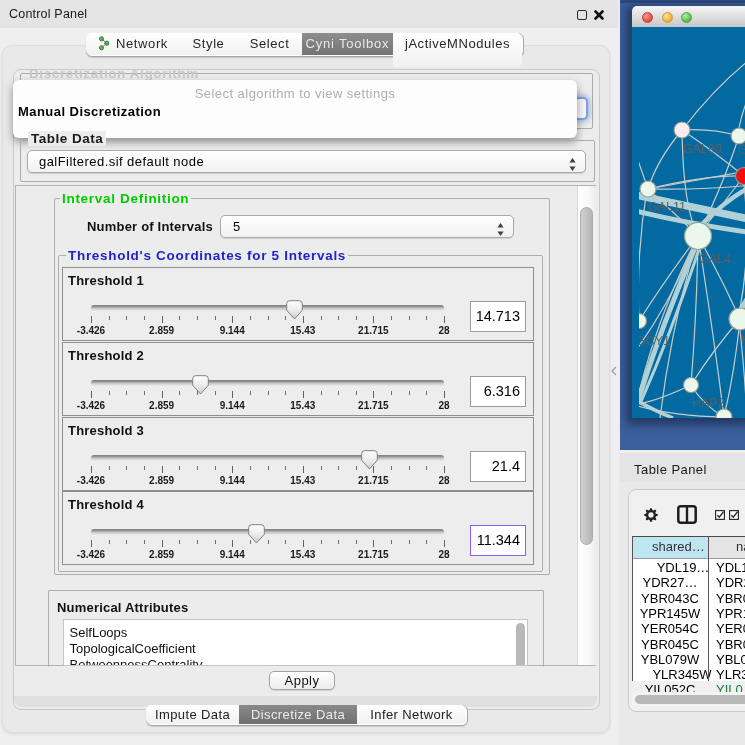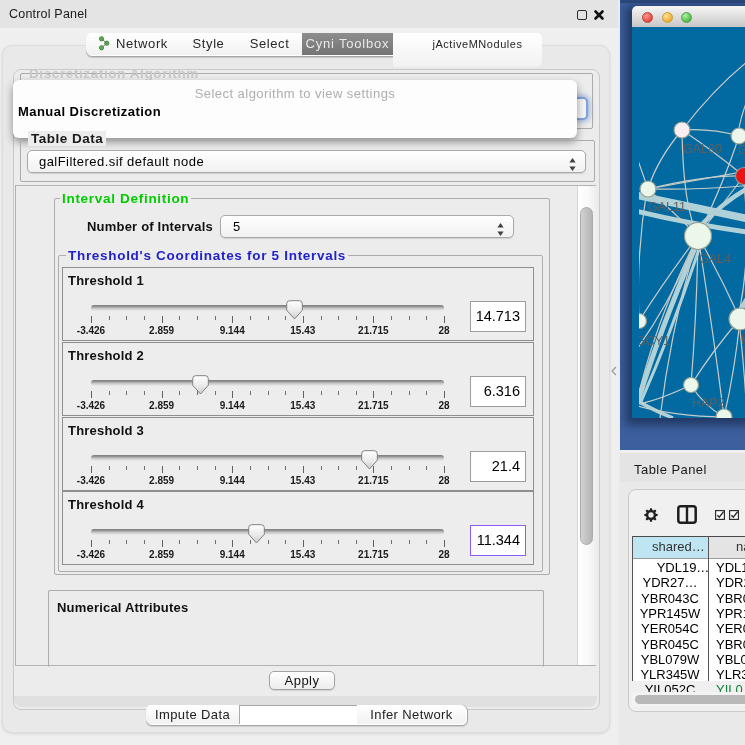--- a/index.html
+++ b/index.html
@@ -32,21 +32,21 @@
 <div class="abs" style="left:86px;top:33px;width:436px;height:22px;border:1px solid #a6a6a6;border-radius:6px;background:#fff;box-shadow:0 1px 1px rgba(0,0,0,0.15);"></div>
 <div class="abs" style="left:86px;top:33px;width:94px;height:22px;background:linear-gradient(180deg,#ffffff,#f1f1f1);color:#262626;border-right:1px solid #9b9b9b;border-radius:5px 0 0 5px;font-size:13px;letter-spacing:0.6px;text-align:center;line-height:22px;"><svg style="vertical-align:-3px;margin-right:5px" width="13" height="15" viewBox="0 0 13 15">
         <circle cx="3.5" cy="2.8" r="2.1" fill="#55b84f" stroke="#3a7d36" stroke-width="0.9"></circle>
         <circle cx="8.8" cy="7.2" r="2.1" fill="#55b84f" stroke="#3a7d36" stroke-width="0.9"></circle>
         <circle cx="3.5" cy="11.8" r="2.1" fill="#55b84f" stroke="#3a7d36" stroke-width="0.9"></circle>
         <path d="M3.5 2.8 L8.8 7.2 L3.5 11.8" stroke="#777" stroke-width="1" fill="none"></path>
       </svg>Network</div>
 <div class="abs" style="left:180px;top:33px;width:57px;height:22px;background:linear-gradient(180deg,#ffffff,#f1f1f1);color:#262626;border-right:1px solid #9b9b9b;font-size:13px;letter-spacing:0.6px;text-align:center;line-height:22px;">Style</div>
 <div class="abs" style="left:237px;top:33px;width:65px;height:22px;background:linear-gradient(180deg,#ffffff,#f1f1f1);color:#262626;border-right:1px solid #9b9b9b;font-size:13px;letter-spacing:0.6px;text-align:center;line-height:22px;">Select</div>
 <div class="abs" style="left:302px;top:33px;width:91px;height:22px;background:linear-gradient(180deg,#8d8d8d,#747474);color:#e8e8e8;border-right:1px solid #9b9b9b;font-size:13px;letter-spacing:0.8px;text-align:center;line-height:22px;">Cyni Toolbox</div>
-<div class="abs" style="left:393px;top:33px;width:129px;height:34px;background:linear-gradient(180deg,#ffffff,#f1f1f1);color:#262626;border-radius:0 5px 5px 0;font-size:11px;letter-spacing:0.55px;text-align:center;line-height:22px;padding-left:20px;">jActiveMNodules</div>
+<div class="abs" style="left:393px;top:33px;width:129px;height:34px;background:linear-gradient(180deg,#ffffff,#f1f1f1);color:#262626;border-radius:0 5px 5px 0;font-size:13px;letter-spacing:0.55px;text-align:center;line-height:22px;">jActiveMNodules</div>
 <div class="abs" style="left:20px;top:73px;width:571px;height:54px;border:1px solid #ababab;border-radius:2px;"></div>
 <div class="abs" style="left:572px;top:97px;width:16px;height:23px;background:#f5f5f5;border:2px solid #7fa3d8;border-radius:5px;box-shadow:0 0 5px 2px rgba(100,140,205,0.55);box-sizing:border-box;"></div>
 <div class="abs" style="left:29px;top:66px;font-size:13.5px;font-weight:bold;color:#c9c9c9;letter-spacing:0.6px;">Discretization Algorithm</div>
 <div class="abs" style="left:13px;top:80px;width:564px;height:58px;background:#fdfdfd;border-radius:6px;box-shadow:0 4px 9px rgba(0,0,0,0.40);"></div>
 <div class="abs" style="left:13px;top:86px;width:564px;height:14px;font-size:13px;color:#aeaeae;text-align:center;letter-spacing:0.45px;">Select algorithm to view settings</div>
 <div class="abs" style="left:18px;top:104px;font-size:13px;font-weight:bold;color:#000;letter-spacing:0.45px;">Manual Discretization</div>
 <div class="abs" style="left:20px;top:140px;width:573px;height:40px;border:1px solid #ababab;border-radius:2px;"></div>
 <div class="abs" style="left:28px;top:131px;font-size:13.5px;font-weight:bold;color:#1a1a1a;background:#ececec;padding:0 3px;letter-spacing:0.5px;">Table Data</div>
 <div class="abs" style="left:27px;top:150px;width:559px;height:23px;background:linear-gradient(180deg,#ffffff,#f1f1f1);border:1px solid #a9a9a9;border-radius:5px;box-shadow:0 1px 1px rgba(0,0,0,0.12);font-size:13px;color:#000;line-height:21px;padding-left:11px;box-sizing:border-box;letter-spacing:0.45px;">galFiltered.sif default node<svg class="abs" style="right:9px;top:7px" width="7" height="13" viewBox="0 0 7 13">
         <path d="M3.5 0 L6.6 4.4 H0.4 Z" fill="#404040"></path>
@@ -193,25 +193,32 @@
 <div class="abs" style="left:207.2px;top:549px;width:50px;text-align:center;font-size:10px;font-weight:bold;color:#1a1a1a;">9.144</div>
 <div class="abs" style="left:277.8px;top:549px;width:50px;text-align:center;font-size:10px;font-weight:bold;color:#1a1a1a;">15.43</div>
 <div class="abs" style="left:348.4px;top:549px;width:50px;text-align:center;font-size:10px;font-weight:bold;color:#1a1a1a;">21.715</div>
 <div class="abs" style="left:419.0px;top:549px;width:50px;text-align:center;font-size:10px;font-weight:bold;color:#1a1a1a;">28</div>
 <svg class="abs" style="left:248.4px;top:524px" width="17" height="20" viewBox="0 0 17 20">
       <path d="M3.7 0.7 h9.6 a3 3 0 0 1 3 3 v6.6 L8.5 19 L0.7 10.3 v-6.6 a3 3 0 0 1 3-3 z" fill="url(#thumbg)" stroke="#808080" stroke-width="1"></path>
     </svg>
 <div class="abs" style="left:470px;top:525px;width:56px;height:31px;background:#fff;border:1px solid #8b5cf6;box-sizing:border-box;font-size:14.5px;color:#000;line-height:29px;text-align:right;padding-right:5px;">11.344</div>
 <div class="abs" style="left:48px;top:590px;width:494px;height:76px;border:1px solid #adadad;border-radius:2px;border-bottom:none;"></div>
 <div class="abs" style="left:57px;top:600px;font-size:13px;font-weight:bold;color:#111;letter-spacing:0.2px;">Numerical Attributes</div>
+<div class="abs" style="left:63px;top:619px;width:465px;height:47px;background:#fff;border:1px solid #c4c4c4;box-sizing:border-box;overflow:hidden;">
+      <div class="abs" style="left:5.5px;top:5px;font-size:13px;color:#111;">SelfLoops</div>
+      <div class="abs" style="left:5.5px;top:21px;font-size:13px;color:#111;">TopologicalCoefficient</div>
+      <div class="abs" style="left:5.5px;top:37px;font-size:13px;color:#111;">BetweennessCentrality</div>
+      <div class="abs" style="right:2px;top:3px;width:9px;height:60px;background:#b9b9b9;border-radius:5px;"></div>
+    </div>
 <div class="abs" style="left:577px;top:186px;width:18px;height:479px;background:linear-gradient(90deg,#ffffff,#fafafa 55%,#ededed);border-left:1px solid #d6d6d6;"></div>
 <div class="abs" style="left:579.5px;top:207px;width:13px;height:338px;background:linear-gradient(90deg,#d2d2d2,#b4b4b4);border:1px solid #aaaaaa;border-radius:7px;box-sizing:border-box;"></div>
 <div class="abs" style="left:269px;top:671px;width:66px;height:19px;background:linear-gradient(180deg,#ffffff,#ececec);border:1px solid #a3a3a3;border-radius:5px;box-sizing:border-box;font-size:13px;color:#111;text-align:center;line-height:17px;box-shadow:0 1px 1px rgba(0,0,0,0.12);letter-spacing:0.45px;">Apply</div>
 <div class="abs" style="left:146px;top:705px;width:320px;height:19px;border:1px solid #a6a6a6;border-radius:6px;background:#fff;box-shadow:0 1px 1px rgba(0,0,0,0.12);"></div>
 <div class="abs" style="left:146px;top:705px;width:93px;height:19px;background:linear-gradient(180deg,#ffffff,#f1f1f1);color:#222;border-right:1px solid #ababab;border-radius:5px 0 0 5px;font-size:13px;letter-spacing:0.4px;text-align:center;line-height:19px;">Impute Data</div>
+<div class="abs" style="left:239px;top:705px;width:118px;height:19px;background:linear-gradient(180deg,#898989,#707070);color:#ececec;border-right:1px solid #ababab;font-size:13px;letter-spacing:0.4px;text-align:center;line-height:19px;">Discretize Data</div>
 <div class="abs" style="left:357px;top:705px;width:109px;height:19px;background:linear-gradient(180deg,#ffffff,#f1f1f1);color:#222;border-radius:0 5px 5px 0;font-size:13px;letter-spacing:0.4px;text-align:center;line-height:19px;">Infer Network</div>
 <svg class="abs" style="left:610px;top:366px" width="8" height="10" viewBox="0 0 8 10">
       <path d="M6 1 L2 5 L6 9" stroke="#9a9a9a" stroke-width="1.2" fill="none"></path>
     </svg>
 <div class="abs" style="left:620px;top:0;width:125px;height:450px;background:#3c5f9e;overflow:hidden;">
       <div class="abs" style="left:0;top:0;width:125px;height:3px;background:#2c4a7c;"></div>
       <div class="abs" style="left:6px;top:6px;width:125px;height:419px;background:rgba(8,18,42,0.5);filter:blur(5px);"></div>
       <div class="abs" style="left:12px;top:6px;width:113px;height:21px;background:linear-gradient(180deg,#f6f6f6,#c7c7c7);border-bottom:1px solid #909090;border-radius:5px 0 0 0;"></div>
       <div class="abs" style="left:22px;top:11.5px;width:11px;height:11px;border-radius:50%;background:radial-gradient(circle at 35% 30%,#ff9d96,#ee4f44 60%,#c33a31);border:0.5px solid #b5473e;box-sizing:border-box;"></div>
       <div class="abs" style="left:41.5px;top:11.5px;width:11px;height:11px;border-radius:50%;background:radial-gradient(circle at 35% 30%,#ffe2a0,#f5b33d 60%,#d49a2a);border:0.5px solid #caa035;box-sizing:border-box;"></div>
@@ -306,21 +313,21 @@
       <div class="abs" style="left:5px;top:101.6px;width:74px;height:15.3px;font-size:13px;color:#000;text-align:center;">YBR043C</div>
       <div class="abs" style="left:88px;top:101.6px;font-size:13px;color:#000;">YBR0</div>
       <div class="abs" style="left:5px;top:116.9px;width:74px;height:15.3px;font-size:13px;color:#000;text-align:center;">YPR145W</div>
       <div class="abs" style="left:88px;top:116.9px;font-size:13px;color:#000;">YPR1</div>
       <div class="abs" style="left:5px;top:132.2px;width:74px;height:15.3px;font-size:13px;color:#000;text-align:center;">YER054C</div>
       <div class="abs" style="left:88px;top:132.2px;font-size:13px;color:#000;">YER0</div>
       <div class="abs" style="left:5px;top:147.5px;width:74px;height:15.3px;font-size:13px;color:#000;text-align:center;">YBR045C</div>
       <div class="abs" style="left:88px;top:147.5px;font-size:13px;color:#000;">YBR0</div>
       <div class="abs" style="left:5px;top:162.8px;width:74px;height:15.3px;font-size:13px;color:#000;text-align:center;">YBL079W</div>
       <div class="abs" style="left:88px;top:162.8px;font-size:13px;color:#000;">YBL0</div>
-      <div class="abs" style="left:5px;top:178.1px;width:74px;height:15.3px;font-size:13px;color:#000;text-align:center;">YLR345W</div>
+      <div class="abs" style="left:5px;top:178.1px;width:74px;height:15.3px;font-size:13px;color:#000;text-align:center;padding-left:12px;">YLR345W</div>
       <div class="abs" style="left:88px;top:178.1px;font-size:13px;color:#000;">YLR3</div>
       <div class="abs" style="left:5px;top:193.4px;width:74px;height:15.3px;font-size:13px;color:#000;text-align:center;">YIL052C</div>
       <div class="abs" style="left:88px;top:193.4px;font-size:13px;color:#15803d;">YIL0</div>
       <div class="abs" style="left:80px;top:46.5px;width:1px;height:145.5px;background:#555;"></div>
       <div class="abs" style="left:3.5px;top:203px;width:127px;height:14px;background:#f3f3f3;"></div>
       <div class="abs" style="left:7px;top:206px;width:121px;height:9px;background:#b9b9b9;border-radius:5px;"></div>
     </div>
 </div>
 
 </body></html>

